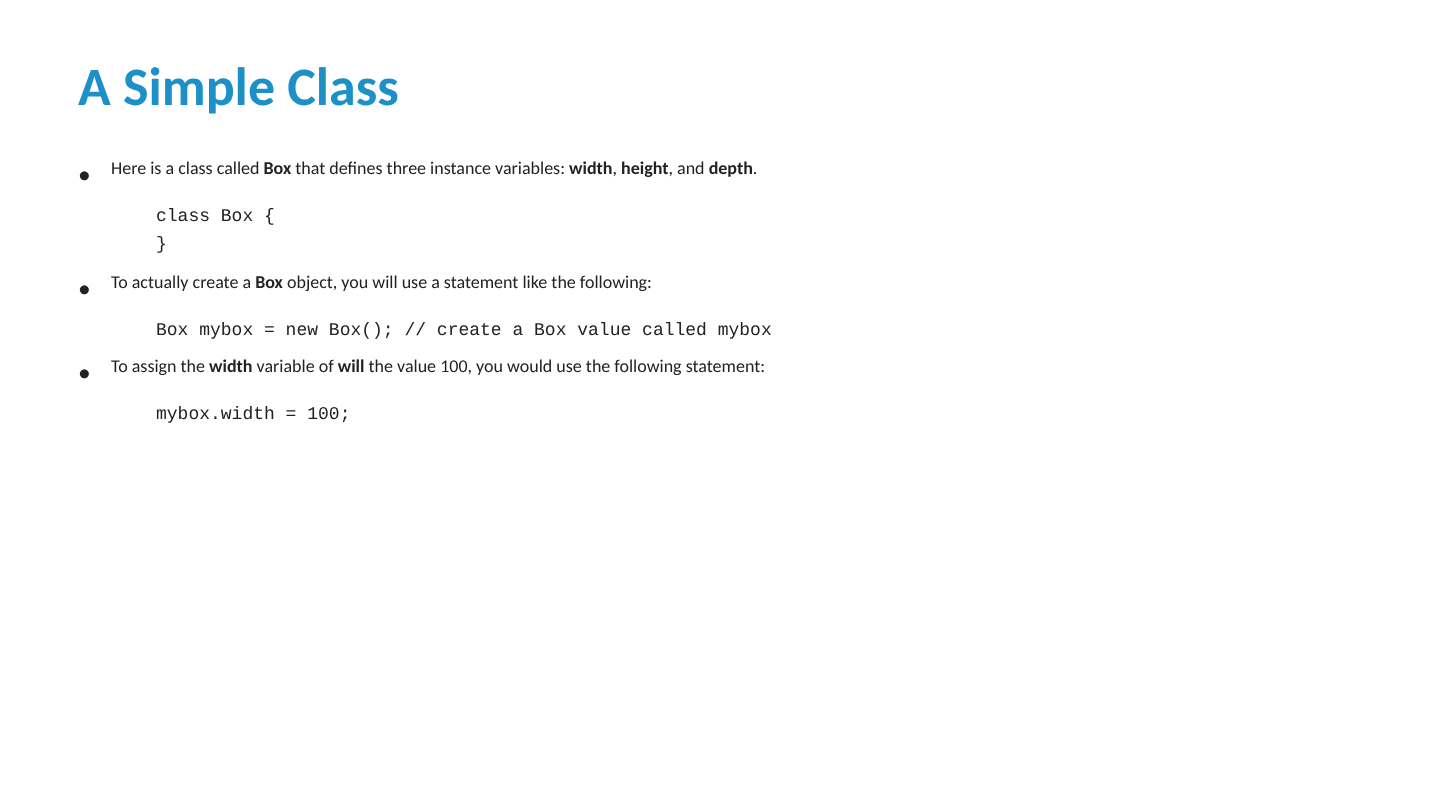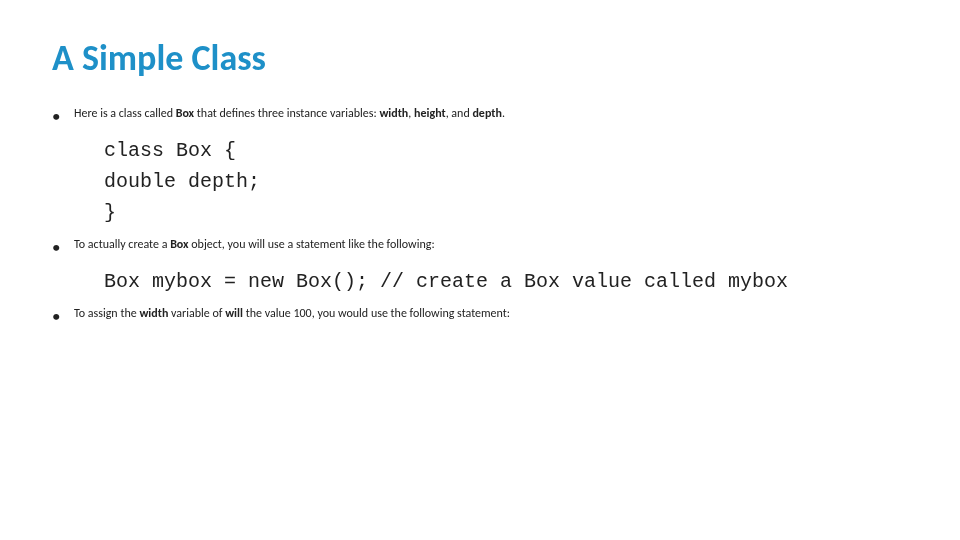--- a/index.html
+++ b/index.html
@@ -56,21 +56,21 @@
 
     .bullet-text {
       flex: 1;
       font-size: 12px;
       line-height: 1.45;
       color: #222222;
     }
 
     .code-block {
       font-family: 'Courier New', Courier, monospace;
-      font-size: 20px;
+      font-size: 12px;
       color: #222222;
       margin-left: 52px;
       margin-top: 2px;
       margin-bottom: 4px;
       line-height: 1.55;
     }
 
     .code-line {
       display: block;
     }
@@ -92,35 +92,37 @@
   <div class="content">
 
     <div class="bullet-item">
       <span class="bullet-dot">•</span>
       <div class="bullet-text">
         Here is a class called <span class="bold">Box</span> that defines three instance variables: <span class="bold">width</span>, <span class="bold">height</span>, and <span class="bold">depth</span>.
       </div>
     </div>
     <div class="code-block">
       <span class="code-line">class Box {</span>
-      <span class="code-line">double depth;</span>
       <span class="code-line">}</span>
     </div>
 
     <div class="bullet-item" style="margin-top:4px;">
       <span class="bullet-dot">•</span>
       <div class="bullet-text">
         To actually create a <span class="bold">Box</span> object, you will use a statement like the following:
       </div>
     </div>
     <div class="code-block">
       <span class="code-line">Box mybox = new Box(); // create a Box value called mybox</span>
     </div>
 
     <div class="bullet-item" style="margin-top:4px;">
       <span class="bullet-dot">•</span>
       <div class="bullet-text">
         To assign the <span class="bold">width</span> variable of <span class="bold">will</span> the value 100, you would use the following statement:
       </div>
     </div>
+    <div class="code-block">
+      <span class="code-line">mybox.width = 100;</span>
+    </div>
 
   </div>
 </div>
 
 </body></html>

